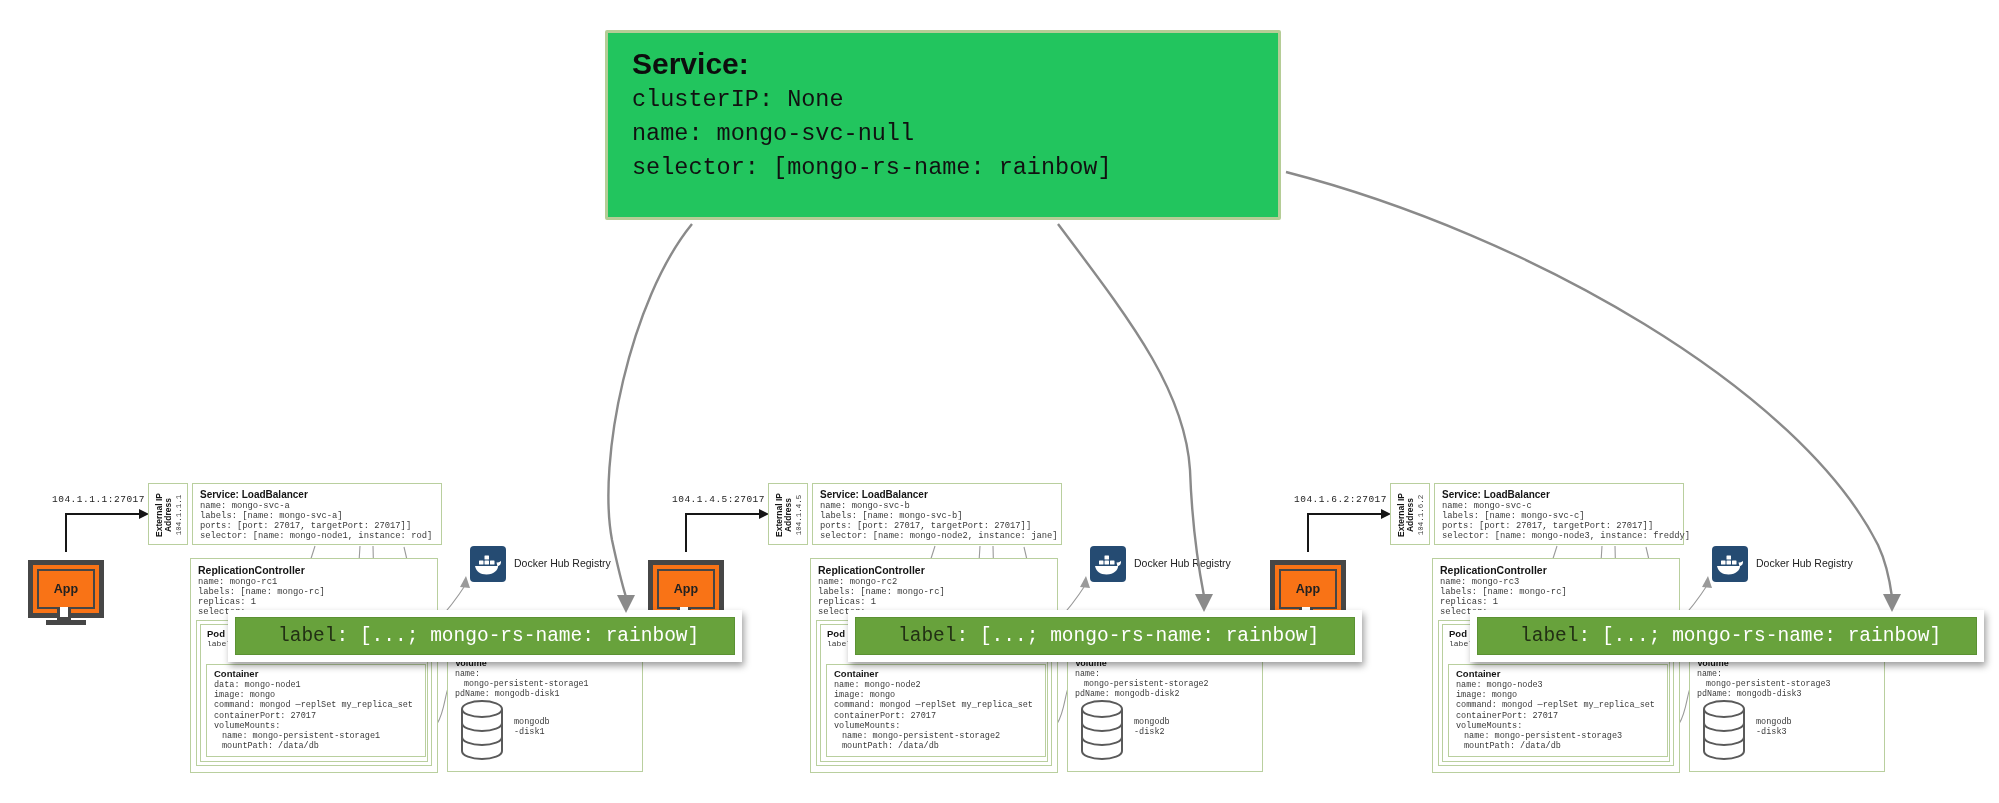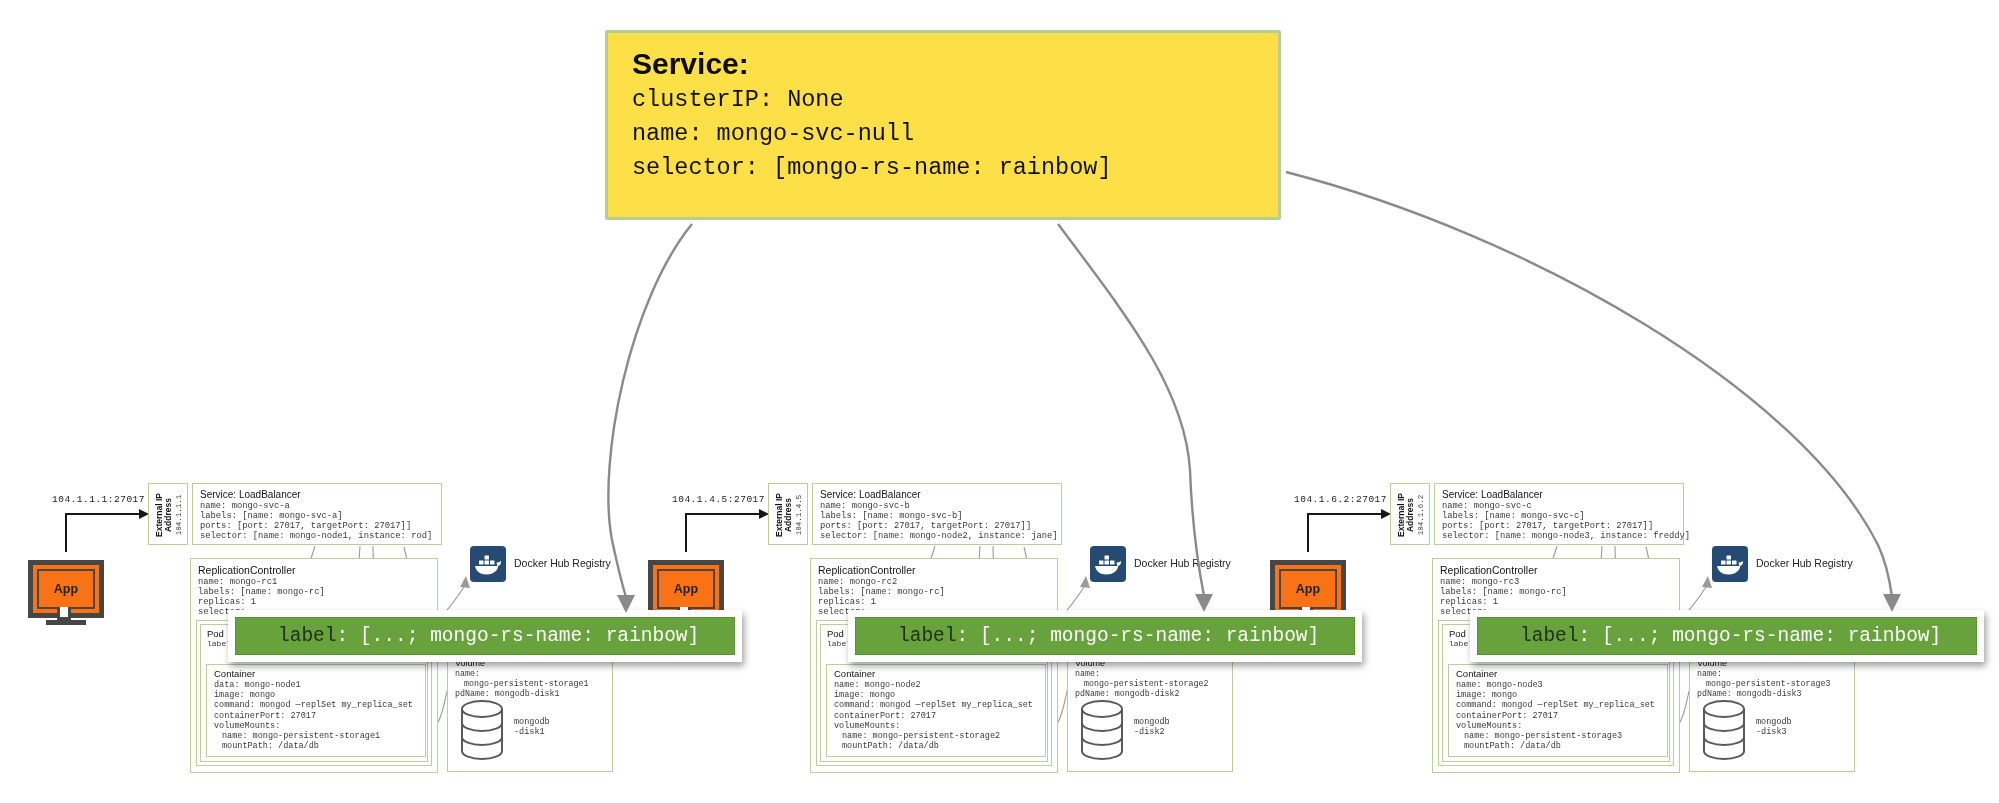--- a/index.html
+++ b/index.html
@@ -1,25 +1,25 @@
 <!DOCTYPE html>
 <html><head>
 <meta charset="utf-8">
 <style>
   html,body{margin:0;padding:0;background:#fff;}
   #canvas{position:relative;width:1999px;height:803px;background:#fff;overflow:hidden;
           font-family:"Liberation Sans",sans-serif;}
   
   .svc-def{position:absolute;left:605px;top:30px;width:676px;height:190px;z-index:2;
-           background:#fde047;border:3px solid #b5cd96;border-radius:2px;padding:12px 0 0 24px;box-sizing:border-box;}
+           background:#22c55e;border:3px solid #b5cd96;border-radius:2px;padding:12px 0 0 24px;box-sizing:border-box;}
   .svc-def-title{font-size:30px;font-weight:bold;color:#0d0d0d;line-height:38px;}
   .svc-def-line{font-family:"Liberation Mono",monospace;font-size:23.5px;color:#111;line-height:34px;}
   
   .box{position:absolute;background:#fff;border:1.5px solid #b9cf9e;box-sizing:border-box;}
-  .hdr{font-weight:normal;color:#141414;}
+  .hdr{font-weight:bold;color:#141414;}
   .mono{font-family:"Liberation Mono",monospace;color:#3a3a3a;}
   
   .cluster{position:absolute;top:0;width:660px;height:803px;z-index:1;}
   .connsvg{position:absolute;left:0;top:0;z-index:0;}
   
   .app{position:absolute;left:28px;top:550px;width:76px;height:88px;}
   .app-outer{position:absolute;left:0;top:10px;width:76px;height:58px;border:5px solid #464646;box-sizing:border-box;background:#f97316;}
   .app-inner{position:absolute;left:4px;top:4px;right:4px;bottom:4px;border:2.5px solid #464646;
              display:flex;align-items:center;justify-content:center;font-size:12.5px;font-weight:bold;color:#222;}
   .app-neck{position:absolute;left:29px;top:57px;width:14px;height:13px;border:3px solid #464646;border-top:none;background:#fff;box-sizing:border-box;}
@@ -38,21 +38,21 @@
   .rc{left:190px;top:558px;width:248px;height:215px;padding:4px 0 0 7px;}
   .rc .hdr{font-size:10.5px;line-height:14px;}
   .pod{left:196px;top:620px;width:236px;height:146px;}
   .pod2{position:absolute;left:3px;top:3px;right:3px;bottom:3px;border:1.5px solid #b9cf9e;padding:3px 0 0 6px;box-sizing:border-box;}
   .pod .hdr{font-size:9.5px;line-height:11px;}
   .podsub{font-size:8px;line-height:9px;}
   .cont{left:206px;top:664px;width:220px;height:93px;padding:3px 0 8px 7px;}
   .cont .hdr{font-size:9.5px;line-height:12px;}
   .cline{font-size:8.5px;line-height:10.2px;white-space:nowrap;}
   .indent{padding-left:8px;}
-  .vol{left:447px;top:654px;width:166px;height:118px;padding:3px 0 0 7px;}
+  .vol{left:447px;top:654px;width:196px;height:118px;padding:3px 0 0 7px;}
   .vol .hdr{font-size:9px;line-height:11px;}
   .vline{font-size:8.3px;line-height:10px;white-space:nowrap;}
   .vindent{padding-left:9px;}
   .cyl{position:absolute;left:10px;top:44px;}
   .disklbl{position:absolute;left:66px;top:62px;font-family:"Liberation Mono",monospace;font-size:8.5px;line-height:10px;color:#3a3a3a;}
   
   .docker-ic{position:absolute;left:470px;top:546px;width:36px;height:36px;background:#254b72;border-radius:4px;}
   .docker-lb{position:absolute;left:514px;top:557px;width:130px;font-size:10.5px;color:#222;}
   
   .bar-wrap{position:absolute;top:610px;width:514px;height:52px;background:#fff;z-index:3;

